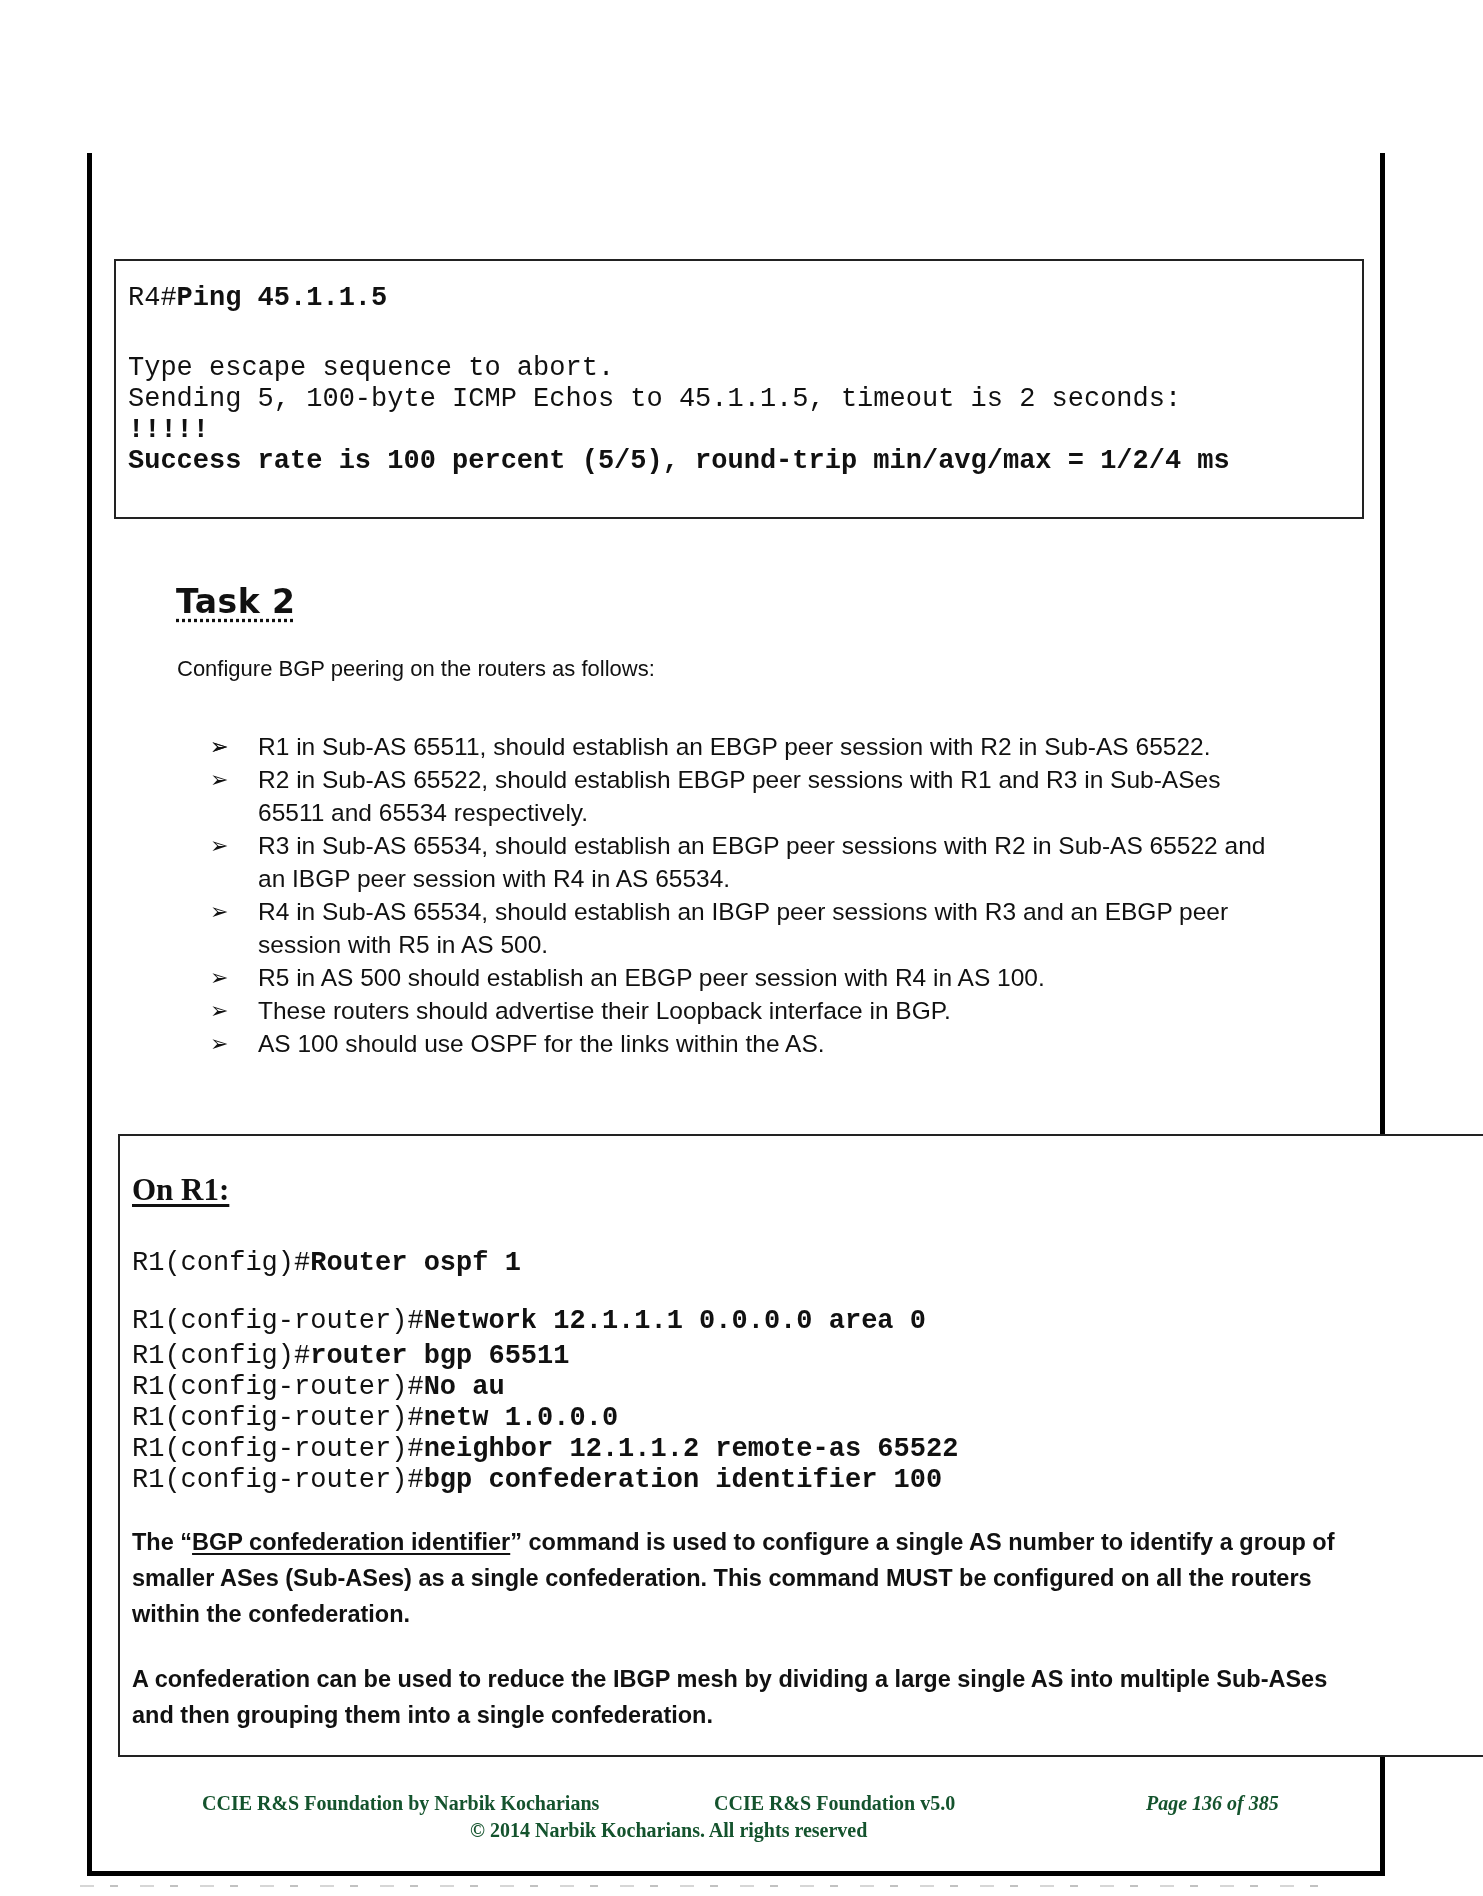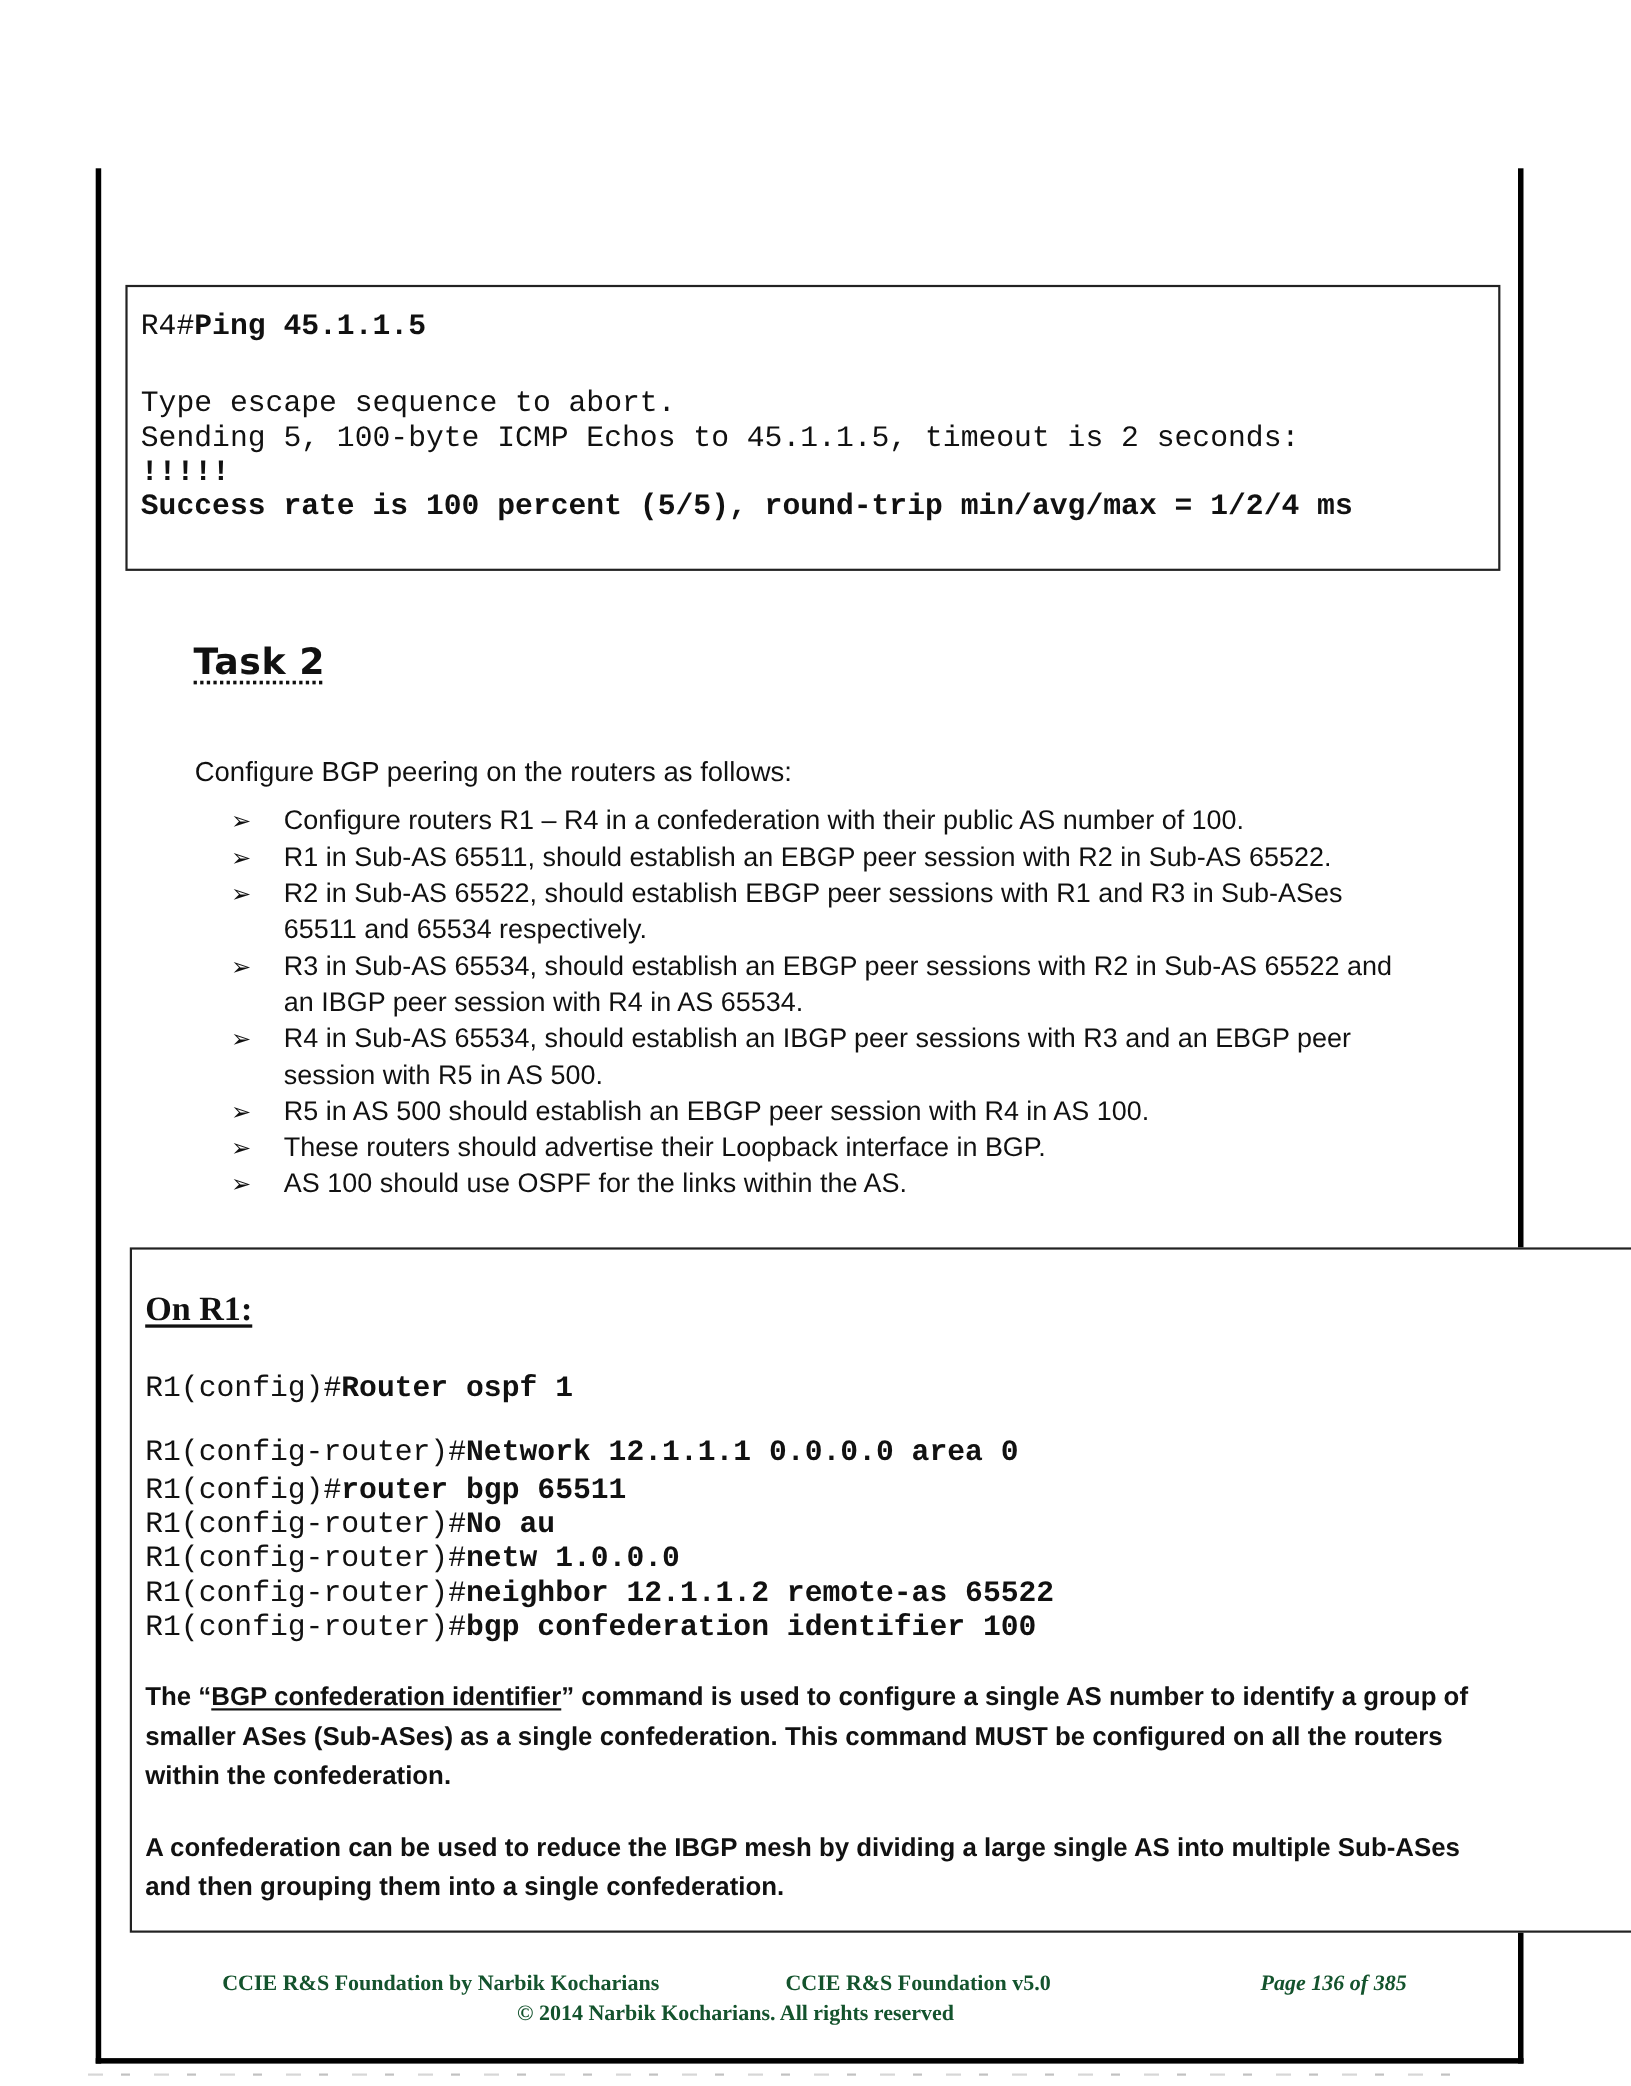--- a/index.html
+++ b/index.html
@@ -16,21 +16,21 @@
   #box2 { left: 118px; top: 1134px; width: 1443px; height: 623px; }
   .mono { font-family: "Liberation Mono", "DejaVu Sans Mono", monospace; font-size: 27px; line-height: 31px; white-space: pre; }
   .mono b { font-weight: bold; }
   .line { position: absolute; left: 12px; }
   .sans { font-family: "Liberation Sans", "DejaVu Sans", sans-serif; }
   .task-title {
     position: absolute; left: 176px; top: 582px; font-family: "DejaVu Sans", sans-serif;
     font-weight: bold; font-size: 33px; text-decoration: underline; text-decoration-style: dotted;
     text-underline-offset: 6px; letter-spacing: 0.5px;
   }
-  .intro { position: absolute; left: 177px; top: 688px; font-size: 25px; }
+  .intro { position: absolute; left: 177px; top: 656px; font-size: 22px; }
   .bullets { position: absolute; left: 210px; top: 730px; width: 1060px; margin: 0; padding: 0; list-style: none; }
   .bullets li { position: relative; padding-left: 48px; font-size: 24.5px; line-height: 33px; margin-bottom: 0; }
   .bullets li .arrow { position: absolute; left: 0; top: 0; font-size: 22px; }
   .on-r1 {
     position: absolute; left: 12px; top: 36px; font-family: "Liberation Serif", "DejaVu Serif", serif;
     font-weight: bold; font-size: 31px; text-decoration: underline; text-underline-offset: 4px;
   }
   .para { position: absolute; left: 12px; width: 1215px; font-family: Liberation Sans, sans-serif;
     font-weight: bold; font-size: 23.5px; line-height: 36px; }
   .para u { text-underline-offset: 3px; }
@@ -48,21 +48,21 @@
   <div class="mono line" style="top:22px;"><span>R4#</span><b>Ping 45.1.1.5</b></div>
   <div class="mono line" style="top:92px;">Type escape sequence to abort.</div>
   <div class="mono line" style="top:123px;">Sending 5, 100-byte ICMP Echos to 45.1.1.5, timeout is 2 seconds:</div>
   <div class="mono line" style="top:154px; font-weight:bold;">!!!!!</div>
   <div class="mono line" style="top:185px; font-weight:bold;">Success rate is 100 percent (5/5), round-trip min/avg/max = 1/2/4 ms</div>
 </div>
 
 <div class="task-title">Task 2</div>
 <div class="intro sans">Configure BGP peering on the routers as follows:</div>
 <ul class="bullets sans">
-  <li><span class="arrow">➢</span><span>Configure routers R1 – R4 in a confederation with their public AS number of 100.</span></li>
+  <li><span class="arrow">➢</span></li>
   <li><span class="arrow">➢</span><span>R1 in Sub-AS 65511, should establish an EBGP peer session with R2 in Sub-AS 65522.</span></li>
   <li><span class="arrow">➢</span><span>R2 in Sub-AS 65522, should establish EBGP peer sessions with R1 and R3 in Sub-ASes 65511 and 65534 respectively.</span></li>
   <li><span class="arrow">➢</span><span>R3 in Sub-AS 65534, should establish an EBGP peer sessions with R2 in Sub-AS 65522 and an IBGP peer session with R4 in AS 65534.</span></li>
   <li><span class="arrow">➢</span><span>R4 in Sub-AS 65534, should establish an IBGP peer sessions with R3 and an EBGP peer session with R5 in AS 500.</span></li>
   <li><span class="arrow">➢</span><span>R5 in AS 500 should establish an EBGP peer session with R4 in AS 100.</span></li>
   <li><span class="arrow">➢</span><span>These routers should advertise their Loopback interface in BGP.</span></li>
   <li><span class="arrow">➢</span><span>AS 100 should use OSPF for the links within the AS.</span></li>
 </ul>
 
 <div class="box" id="box2">

